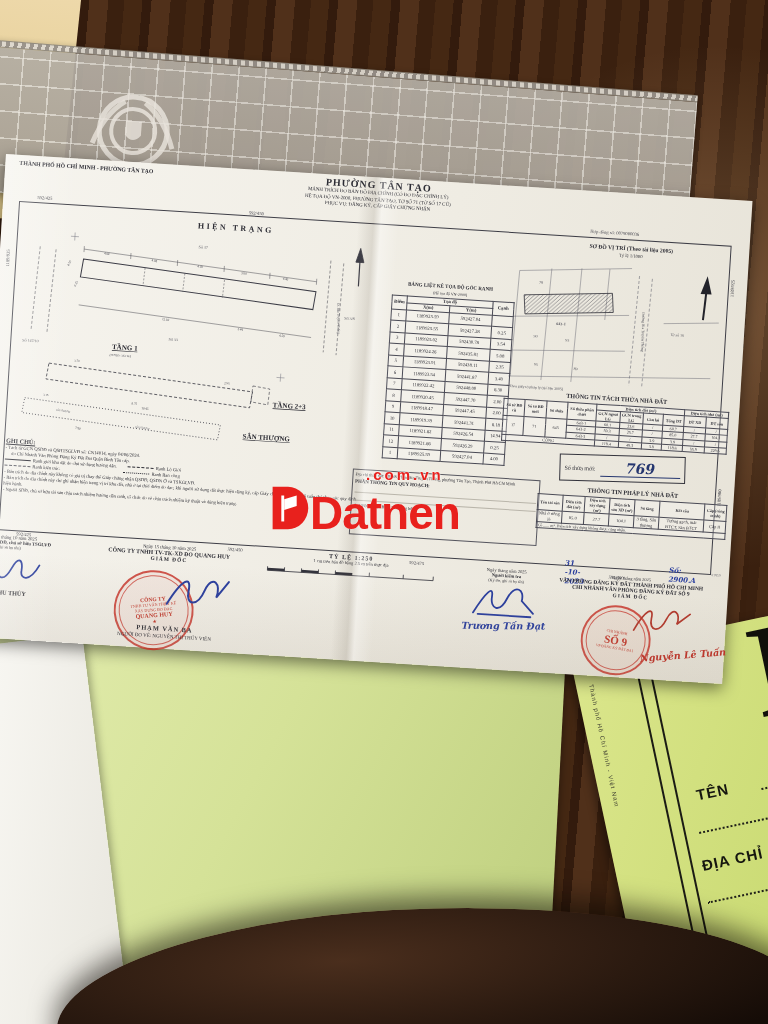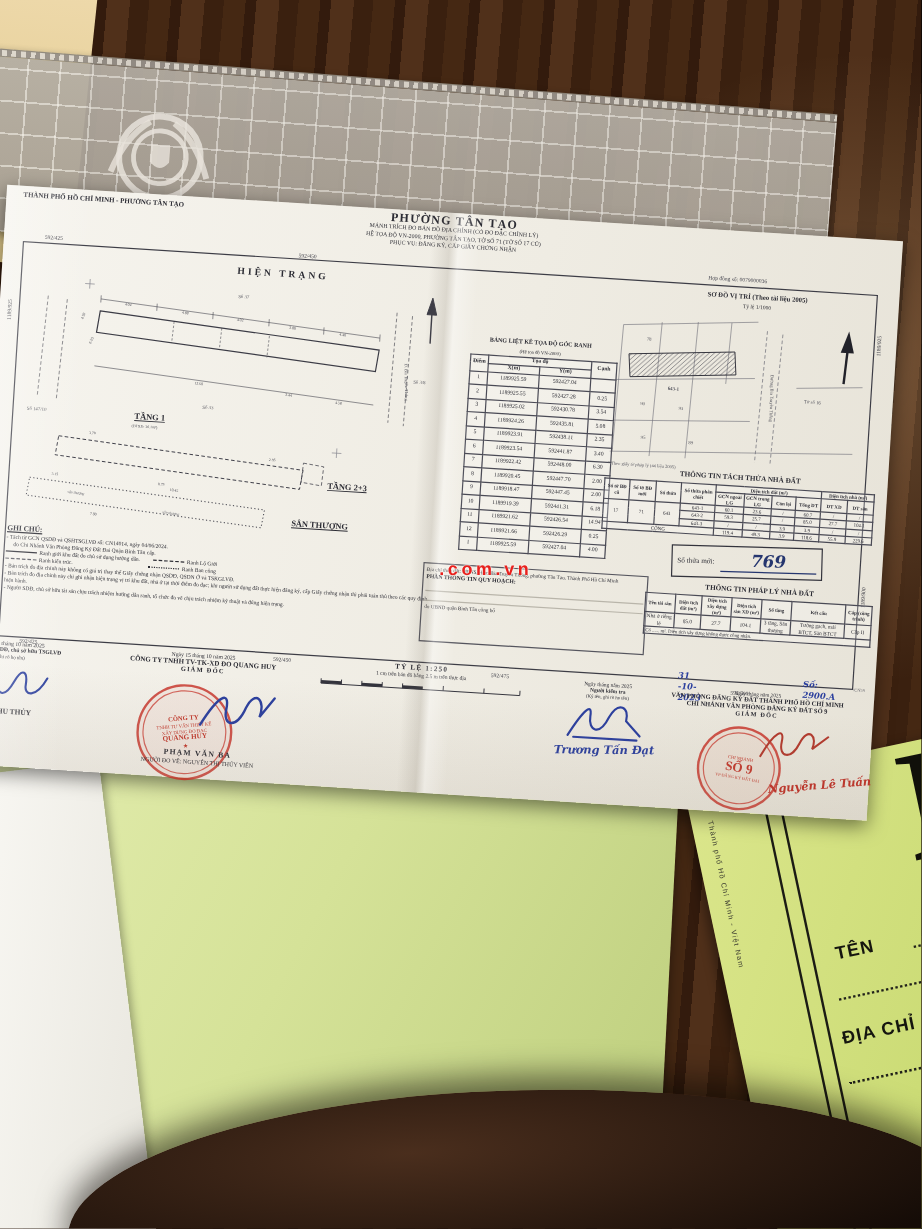--- a/index.html
+++ b/index.html
@@ -490,16 +490,24 @@
       </div>
       <svg class="abs" style="left:652px;top:404px" width="64" height="40" viewBox="0 0 60 34">
           <path d="M4 28 C14 8 22 4 20 16 C18 28 28 30 34 16 C40 2 48 10 44 20 L56 10" stroke="#b23a2e" fill="none" stroke-width="1.6" stroke-linecap="round"></path>
         </svg>
       <div class="hand-red abs" style="left:664px;top:452px;font-size:9.5px;transform:rotate(-8deg);white-space:nowrap">Nguyễn Lê Tuấn</div>
     </div>
   </div>
 
   <div class="abs wm">
     <div class="wm-suffix">.com.vn</div>
+    <div class="wm-brand">
+      <svg width="42" height="50" viewBox="0 0 42 52">
+        <path d="M4 4 h16 a21 22 0 0 1 0 44 h-16 z" fill="#e8211d"></path>
+        <rect x="13" y="13" width="3" height="27" fill="#fff"></rect>
+        <path d="M16 17 l13 -4 v11 l-13 4 z" fill="#fff"></path>
+      </svg>
+      <span class="wm-text">Datnen</span>
+    </div>
   </div>
 
   <div class="abs arm"></div>
 </div>
 
 </body></html>

